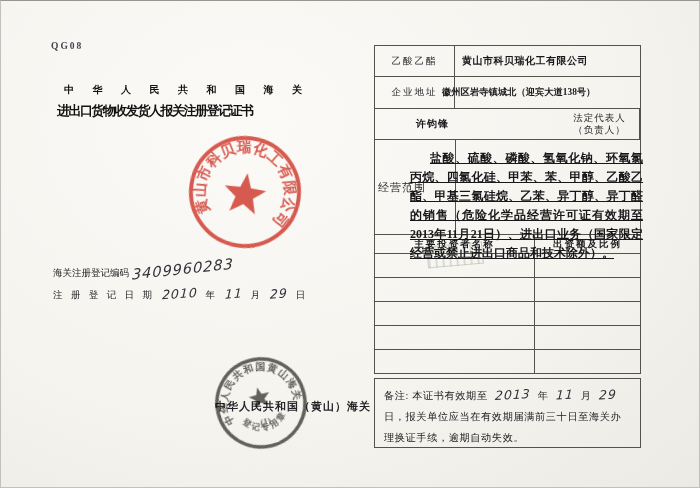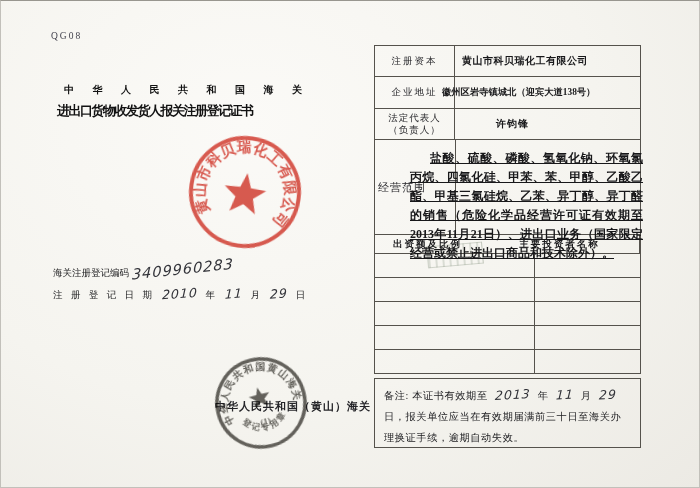--- a/index.html
+++ b/index.html
@@ -4,21 +4,21 @@
 <style>
   html,body{margin:0;padding:0;background:#e9e8e4;}
   #page{
     position:relative;width:698px;height:486px;overflow:hidden;
     border:1px solid #c2c0ba;border-top-color:#98968f;
     background:radial-gradient(ellipse at 35% 25%, #fbfaf7 0%, #f5f4ef 55%, #eceae4 100%);
     font-family:"Liberation Serif","DejaVu Serif",serif;color:#1c1c1e;
   }
   .abs{position:absolute;}
   
-  .form-code{left:50px;top:30px;font-size:9.5px;letter-spacing:2px;color:#43434e;font-weight:normal;}
+  .form-code{left:50px;top:40px;font-size:9.5px;letter-spacing:2px;color:#43434e;font-weight:bold;}
   .title1{left:0;top:82px;width:372px;text-align:center;font-size:10px;font-weight:bold;letter-spacing:8px;color:#121212;}
   .title2{left:56px;top:101px;font-size:13px;font-weight:bold;letter-spacing:-1.5px;color:#121212;}
   .code-line{left:52px;top:262px;font-size:9.5px;white-space:nowrap;}
   .date-line{left:52px;top:285px;font-size:9.5px;letter-spacing:3px;white-space:nowrap;}
   .hw{
     font-family:"DejaVu Sans",sans-serif;font-style:italic;color:#33343a;
     display:inline-block;transform:rotate(-4deg) skewX(-6deg);font-size:13px;
     letter-spacing:1px;font-weight:400;
   }
   .hw-code{font-size:14.5px;transform:rotate(-6deg) translateY(-2px) skewX(-8deg);margin-left:3px;}
@@ -115,49 +115,49 @@
       <textPath href="#arcBlkBot" startOffset="6">登记专用章</textPath>
     </text>
     <text x="55" y="77" font-size="9" fill="#45433e" text-anchor="middle">(1)</text>
   </svg>
 
   <div class="abs faint-stamp"></div>
 
   <div class="abs tbl">
 
     <div class="trow r1">
-      <div class="cell lab">注册资本</div>
+      <div class="cell lab">乙酸乙酯</div>
       <div class="cell val">黄山市科贝瑞化工有限公司</div>
     </div>
 
     <div class="trow r2">
       <div class="cell lab">企业地址</div>
       <div class="cell val">
           <span>徽州区岩寺镇城北（迎宾大道138号）</span>
         </div>
     </div>
 
     <div class="trow r3">
+      <div class="cell val">许钧锋</div>
       <div class="cell lab">
         <span>法定代表人</span>
         <span>（负责人）</span>
       </div>
-      <div class="cell val">许钧锋</div>
     </div>
 
 
     <div class="trow r5">
       <div class="lab-free">经营范围</div>
       <div class="divider"></div>
       <div class="scope">盐酸、硫酸、磷酸、氢氧化钠、环氧氯丙烷、四氯化硅、甲苯、苯、甲醇、乙酸乙酯、甲基三氯硅烷、乙苯、异丁醇、异丁醛的销售（危险化学品经营许可证有效期至2013年11月21日）、进出口业务（国家限定经营或禁止进出口商品和技术除外）。</div>
     </div>
 
     <div class="trow inv-head">
+      <div class="cell c1">主要投资者名称</div>
       <div class="cell c2">出资额及比例</div>
-      <div class="cell c1">主要投资者名称</div>
     </div>
 
     <div class="trow inv-row">
         <div class="cell c1"></div>
         <div class="cell c2"></div>
       </div>
     <div class="trow inv-row">
         <div class="cell c1"></div>
         <div class="cell c2"></div>
       </div>

